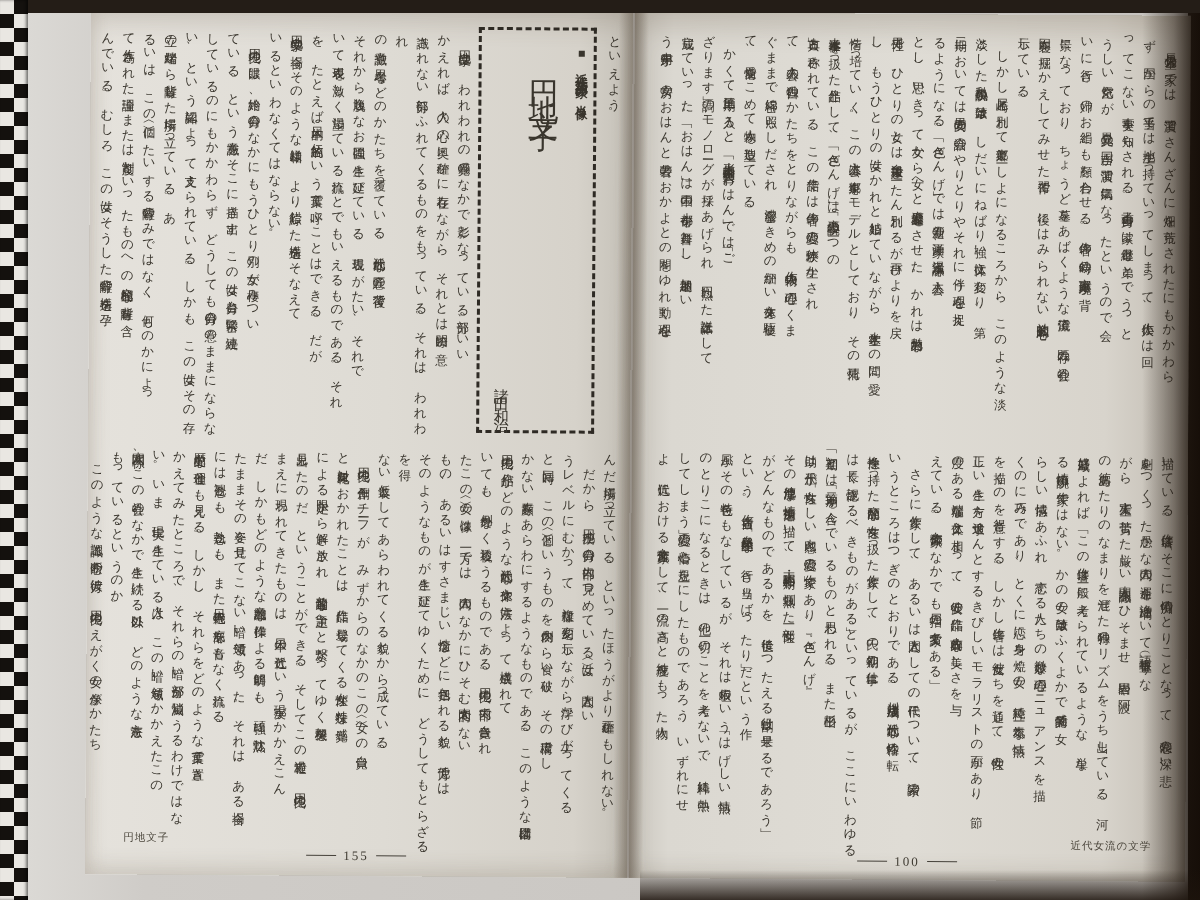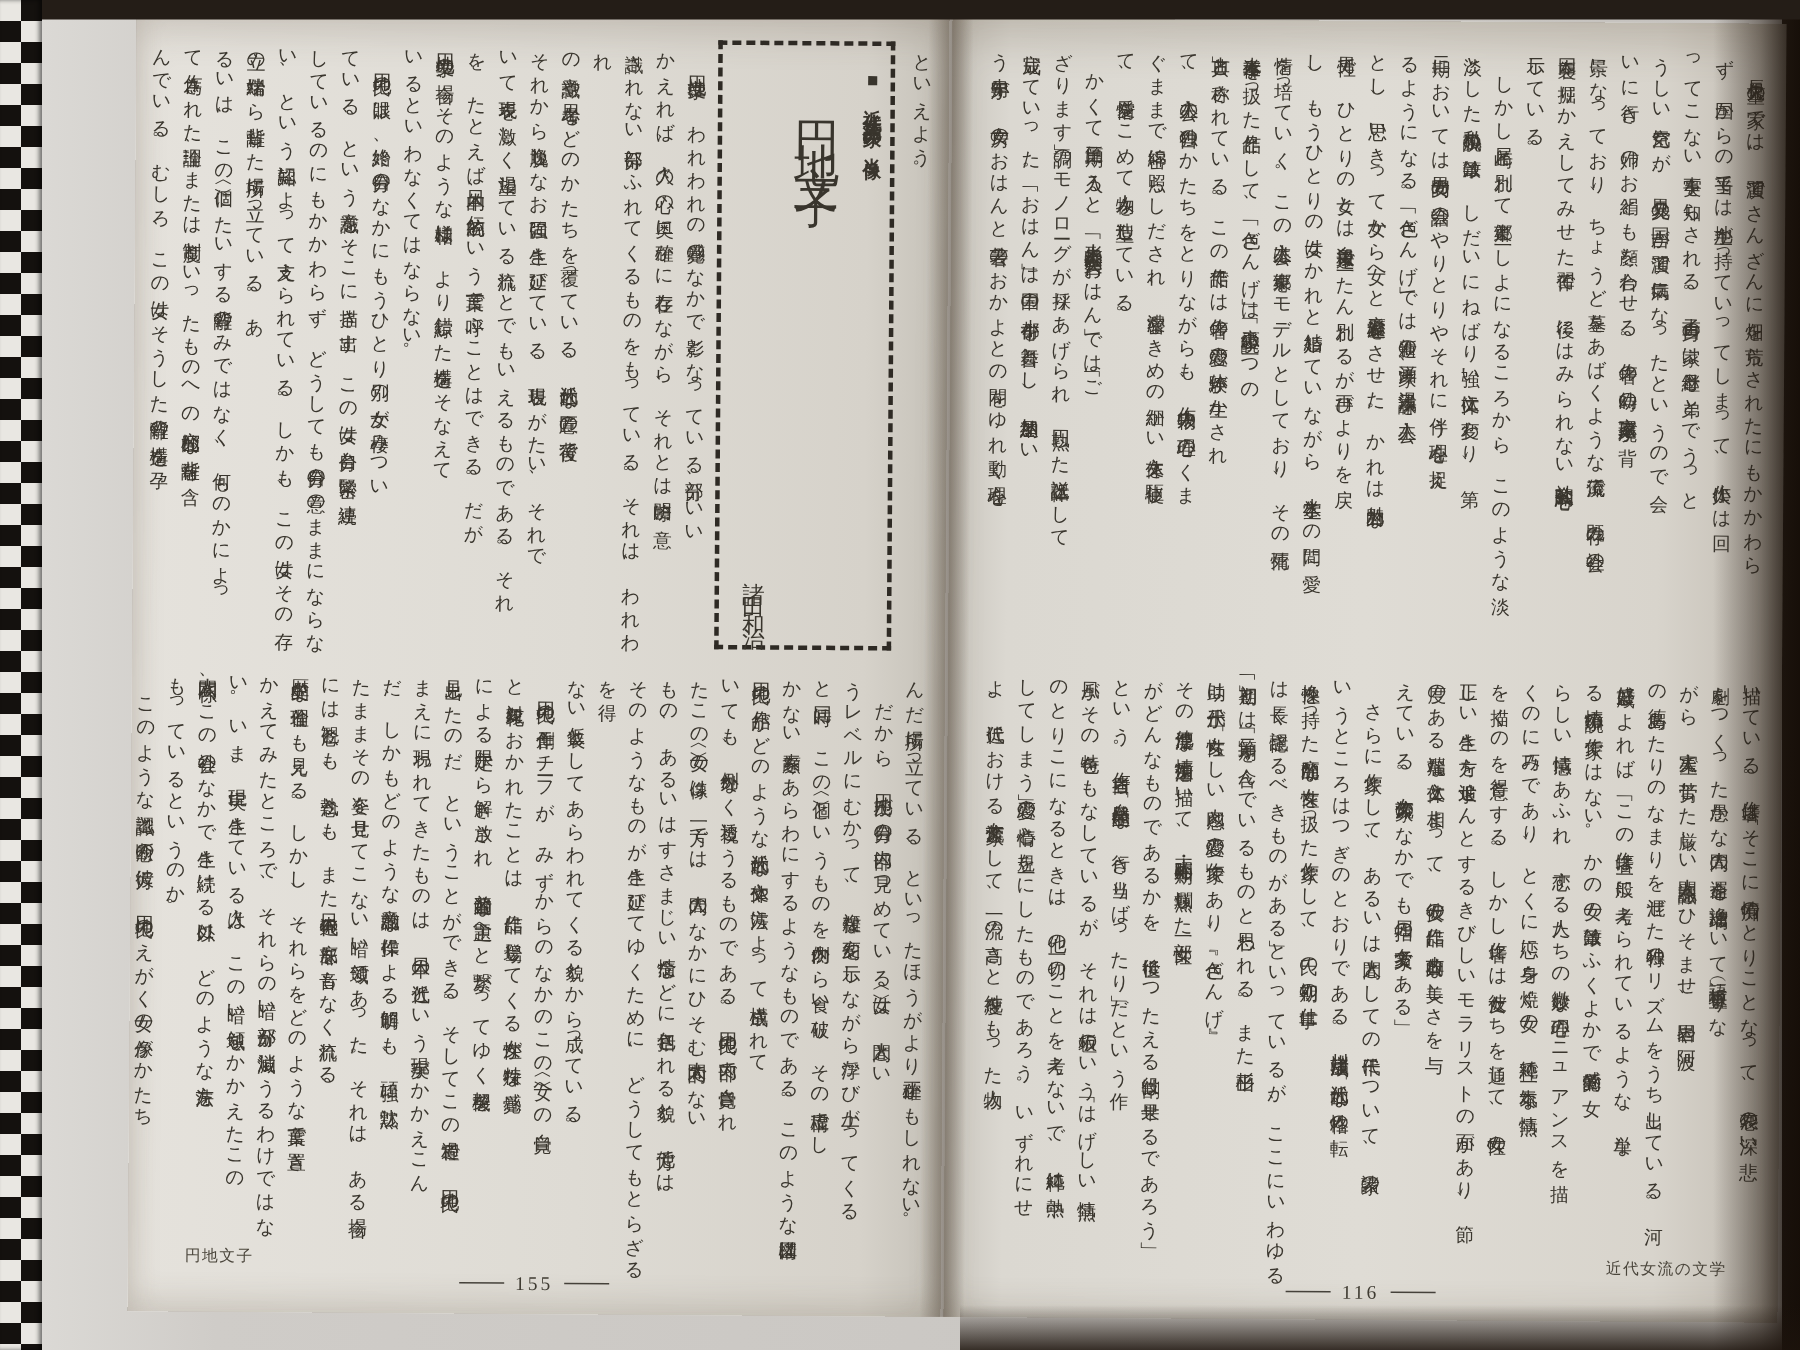--- a/index.html
+++ b/index.html
@@ -179,21 +179,21 @@
             <div class="tcol">がどんなものであるかを、後世につたえる役割は果せるであろう」</div>
             <div class="tcol">という。作者自ら「自然発生的な、行き当りばったり」だという作</div>
             <div class="tcol">風がその特色をもなしているが、それは板垣のいう「はげしい情熱</div>
             <div class="tcol">のとりこになるときは、他の一切のことを考えないで、純粋に熱中</div>
             <div class="tcol">してしまう」恋愛の心情と規を一にしたものであろう。いずれにせ</div>
             <div class="tcol">よ、近代における女流作家として、一流の高さと純度をもった人物</div>
           </div>
       </div>
       <div class="running-head" style="right:34px;bottom:28px;">近代女流の文学</div>
       <div class="pgnum" style="bottom:10px;">
-        <span class="dash"></span><span>116</span><span class="dash"></span>
+        <span class="dash"></span><span>100</span><span class="dash"></span>
       </div>
     </div>
   </div>
 
   <div class="shade-right"></div>
   <div class="shade-bottom"></div>
   <div class="checker"></div>
 </div>
 
 </body></html>

